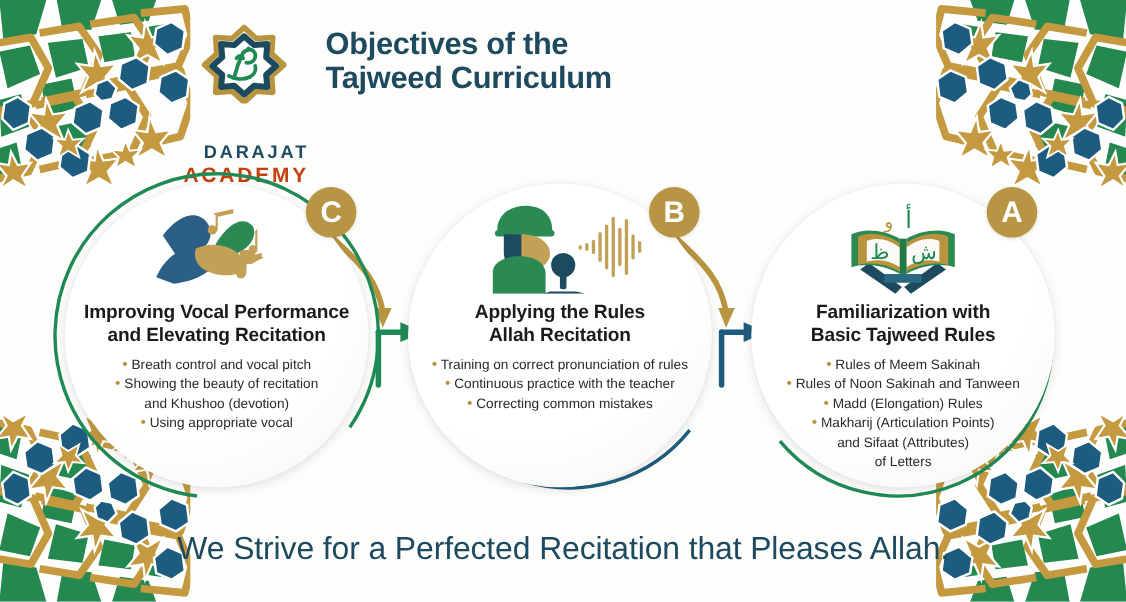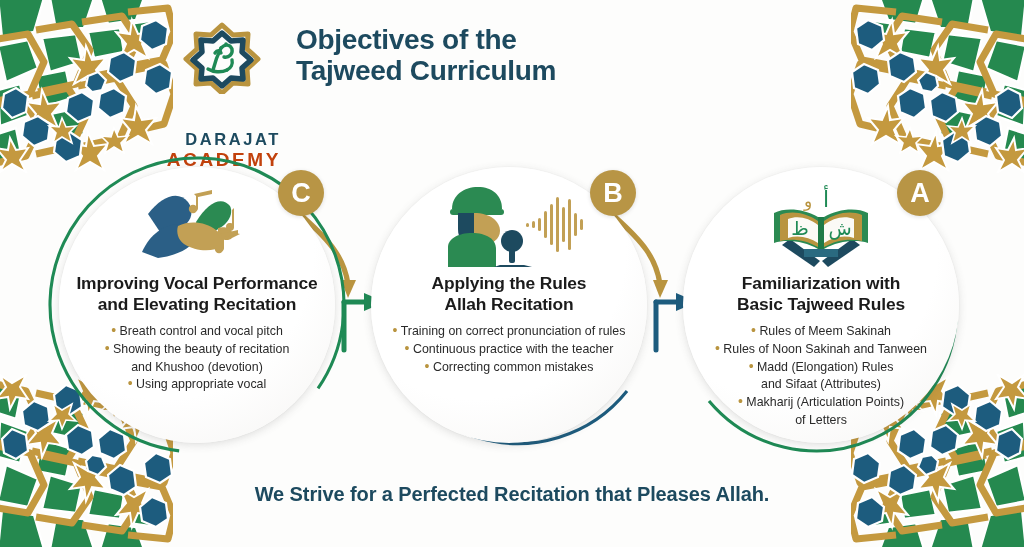--- a/index.html
+++ b/index.html
@@ -95,21 +95,21 @@
   #badge-c { left:278px; top:20px; }
   #badge-b { left:590px; top:20px; }
   #badge-a { left:897px; top:20px; }
 
   
   .arrow-svg { position:absolute; top:0; left:0; width:1024px; height:320px; overflow:visible; pointer-events:none; }
 
   
   #tagline {
     position:absolute; left:0; top:483px; width:1024px; text-align:center;
-    font-size:20px; font-weight:bold; color:#1d4a5f; letter-spacing:-0.1px;
+    font-size:29px; font-weight:normal; color:#1d4a5f; letter-spacing:-0.1px;
   }
 </style>
 </head>
 <body>
 
 <div id="canvas">
 
   <div class="corner" id="corner-tl">
     <svg viewBox="0 0 175 175" aria-hidden="true">
       <defs>
@@ -367,22 +367,22 @@
             </svg>
           </div>
           <div class="card-title wide">
             <div>Familiarization with</div>
             <div>Basic Tajweed Rules</div>
           </div>
           <ul class="bullets">
             <li><span class="dot">•</span> <span>Rules of Meem Sakinah</span></li>
             <li><span class="dot">•</span> <span>Rules of Noon Sakinah and Tanween</span></li>
             <li><span class="dot">•</span> <span>Madd (Elongation) Rules</span></li>
+            <li><span class="dot">•</span> <span>Makharij (Articulation Points)</span></li>
             <li><span>and Sifaat (Attributes)</span></li>
-            <li><span class="dot">•</span> <span>Makharij (Articulation Points)</span></li>
             <li><span>of Letters</span></li>
           </ul>
         </div>
       </div>
     </div>
     <div class="badge" id="badge-a">A</div>
 
   </div>
 
   <div id="tagline">We Strive for a Perfected Recitation that Pleases Allah.</div>

